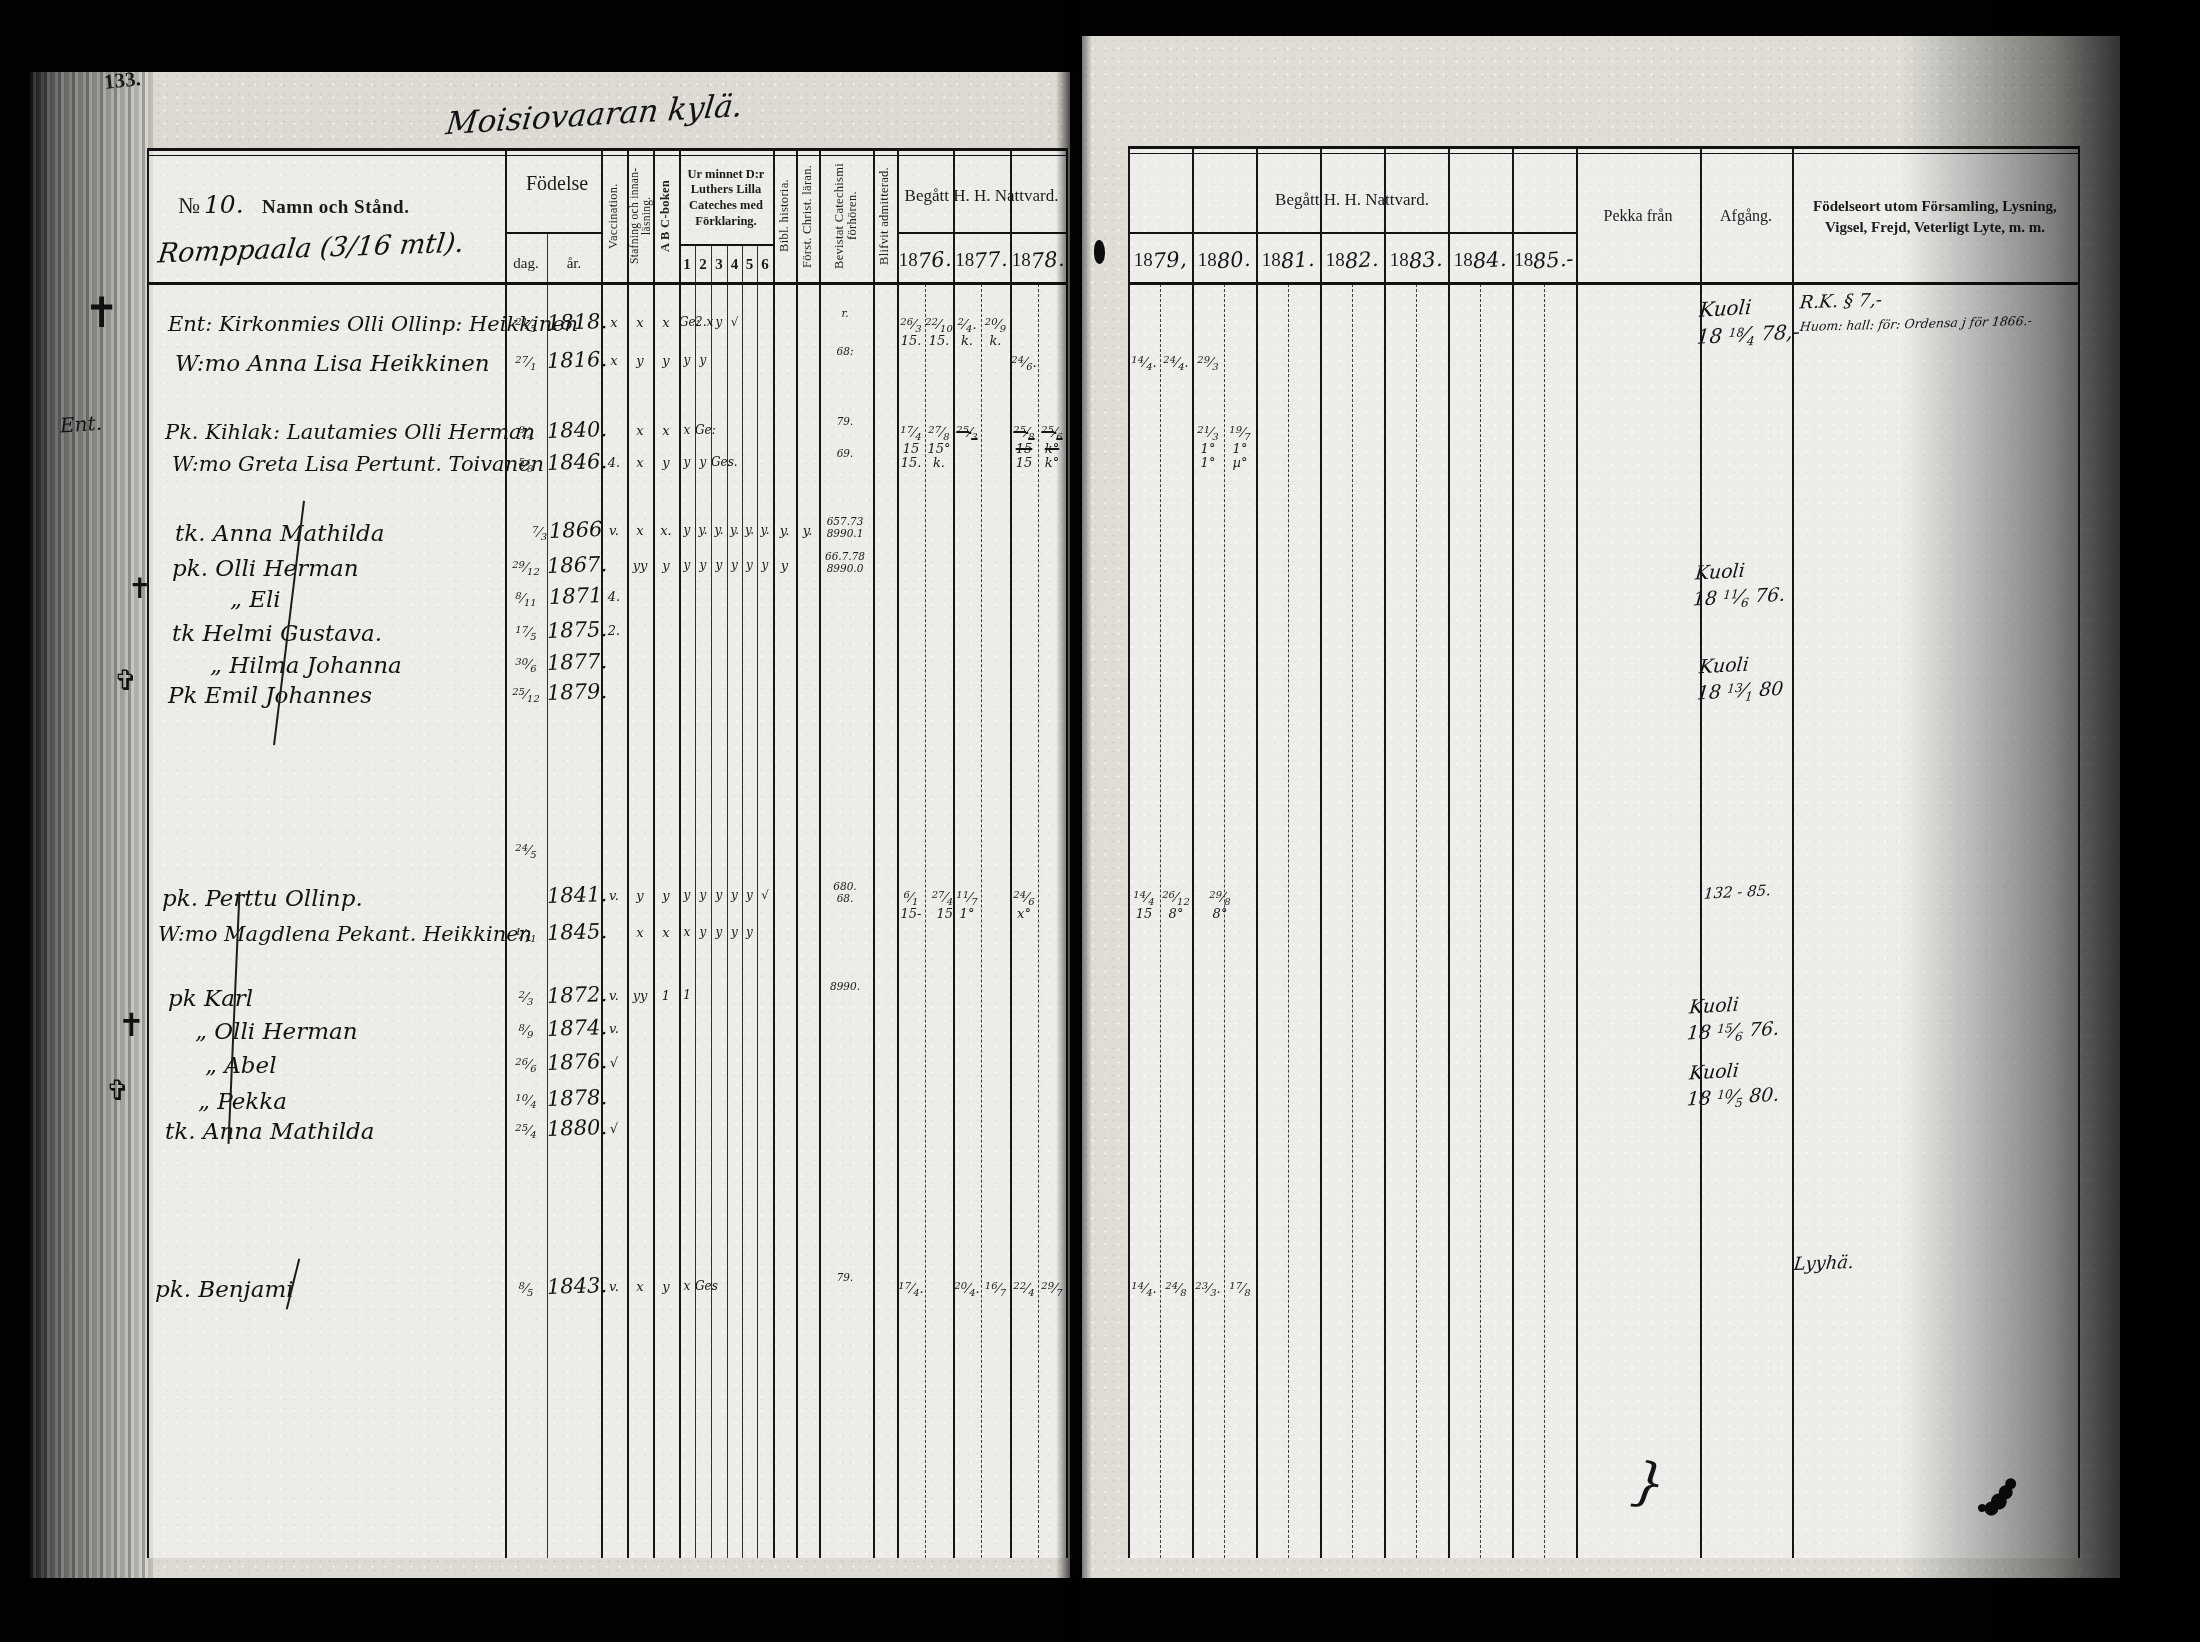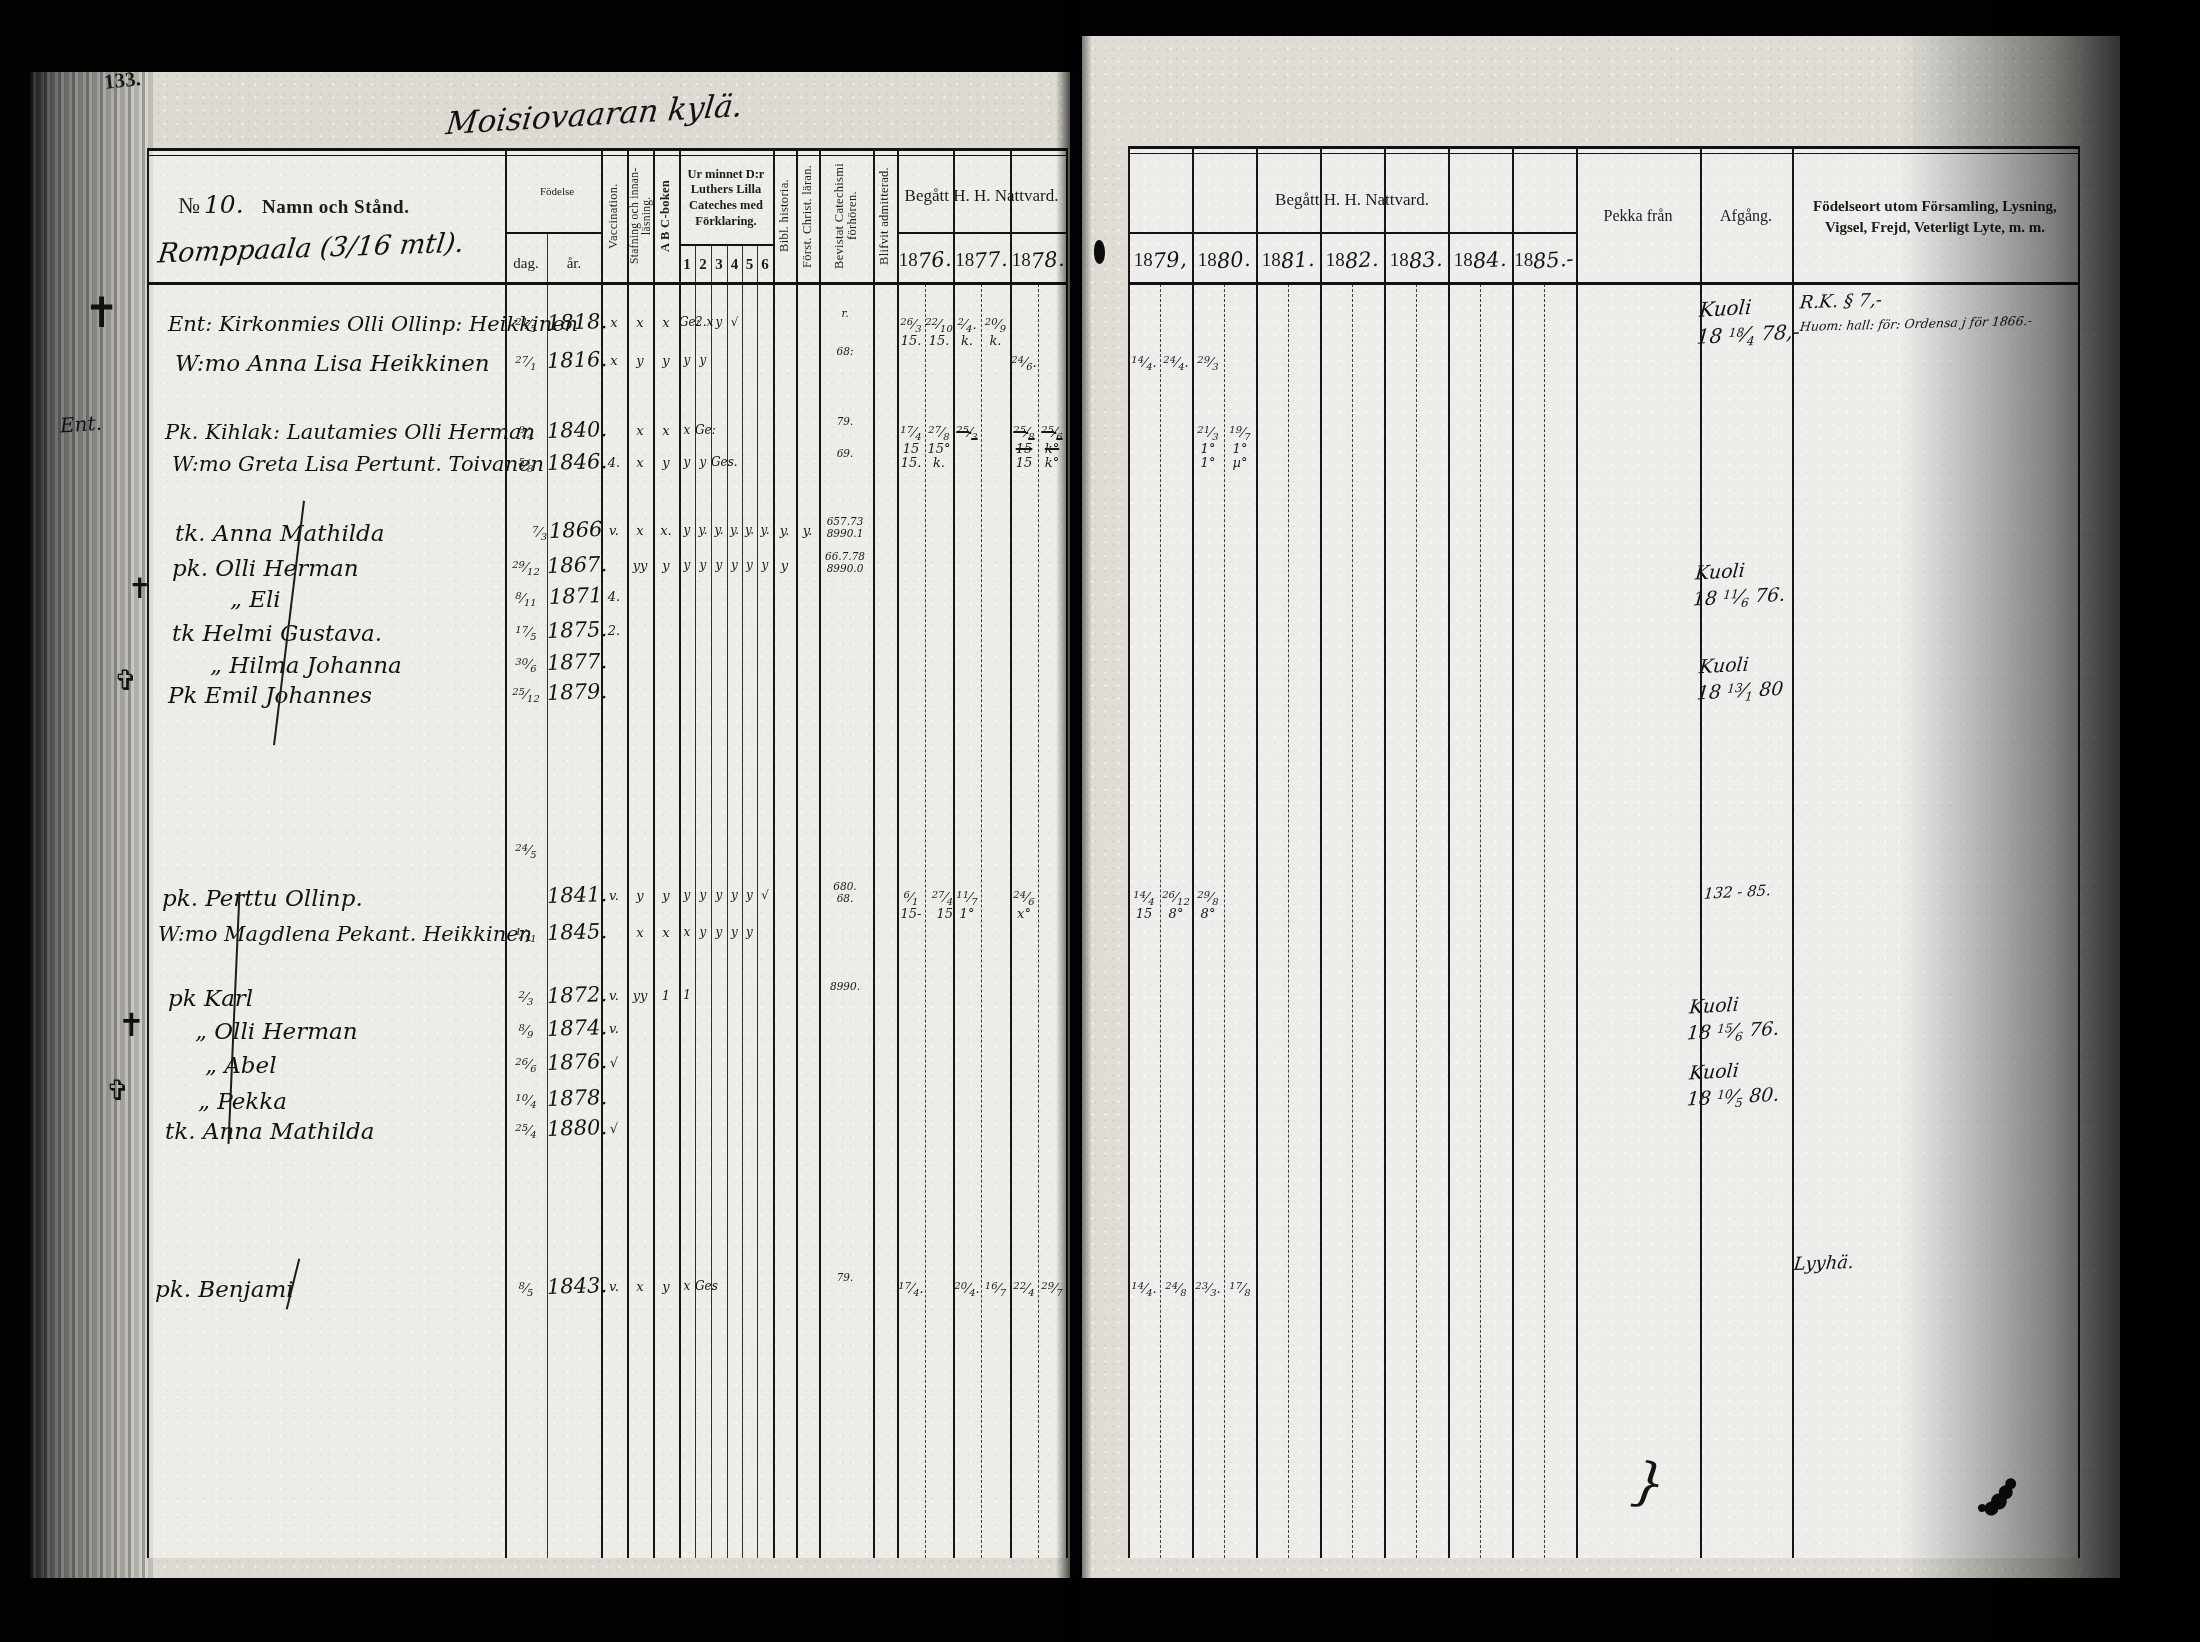--- a/index.html
+++ b/index.html
@@ -52,21 +52,21 @@
   <div class="abs prt" style="left:104px;top:68px;font-size:21px;font-weight:bold;transform:rotate(-6deg);color:#191919;">133.</div>
   <div class="abs script" style="left:446px;top:96px;font-size:31px;transform:rotate(-3.5deg) skewX(-10deg);white-space:nowrap;">Moisiovaaran kylä.</div>
 
   <div class="abs" style="left:178px;top:190px;">
     <span class="prt" style="font-size:23px;">№</span>
     <span class="script" style="font-size:25px;">10.</span>
   </div>
   <div class="abs prt" style="left:262px;top:196px;font-size:19px;font-weight:bold;letter-spacing:.5px;">Namn och Stånd.</div>
   <div class="abs script" style="left:158px;top:232px;font-size:27px;transform:rotate(-2deg) skewX(-9deg);white-space:nowrap;">Romppaala (3/16 mtl).</div>
 
-  <div class="abs ctr prt" style="left:505px;top:176px;width:104px;height:30px;font-size:11px;">Födelse</div>
+  <div class="abs ctr prt" style="left:505px;top:168px;width:104px;height:30px;font-size:20px;">Födelse</div>
   <div class="abs ctr prt" style="left:505px;top:248px;width:42px;height:30px;font-size:15px;">dag.</div>
   <div class="abs ctr prt" style="left:547px;top:248px;width:54px;height:30px;font-size:15px;">år.</div>
 
   <div class="abs rot" style="left:601px;top:152px;width:26px;height:128px;">Vaccination.</div>
   <div class="abs rot" style="left:627px;top:152px;width:26px;height:128px;font-size:11.5px;">Stafning och innan-läsning.</div>
   <div class="abs rot" style="left:653px;top:152px;width:26px;height:128px;font-weight:bold;">A B C-boken</div>
 
   <div class="abs ctr prt" style="left:681px;top:154px;width:90px;height:88px;font-size:12.5px;font-weight:bold;line-height:1.25;">Ur minnet D:r Luthers Lilla Cateches med Förklaring.</div>
 
   <div class="abs rot" style="left:773px;top:152px;width:23px;height:128px;">Bibl. historia.</div>
@@ -328,21 +328,21 @@
         <div class="mk" style="left: 727px; top: 889px; width: 15px; font-size: 12px;">y</div>
         <div class="mk" style="left: 742px; top: 889px; width: 15px; font-size: 12px;">y</div>
         <div class="mk" style="left: 757px; top: 889px; width: 16px; font-size: 12px;">√</div>
         <div class="mk" style="left: 816px; top: 881px; width: 58px; font-size: 10.5px;">680.<br>68.</div>
         <div class="mk" style="left: 897px; top: 889px; width: 28px;"><span class="fr"><span class="fn">6</span>⁄<span class="fd">1</span></span><br>15-</div>
         <div class="mk" style="left: 925px; top: 889px; width: 28px; text-align: right;"><span class="fr"><span class="fn">27</span>⁄<span class="fd">4</span></span><br>15</div>
         <div class="mk" style="left: 953px; top: 889px; width: 28px;"><span class="fr"><span class="fn">11</span>⁄<span class="fd">7</span></span><br>1°</div>
         <div class="mk" style="left: 1010px; top: 889px; width: 28px;"><span class="fr"><span class="fn">24</span>⁄<span class="fd">6</span></span><br>x°</div>
         <div class="mk" style="left: 1128px; top: 889px; width: 32px;"><span class="fr"><span class="fn">14</span>⁄<span class="fd">4</span></span><br>15</div>
         <div class="mk" style="left: 1160px; top: 889px; width: 32px;"><span class="fr"><span class="fn">26</span>⁄<span class="fd">12</span></span><br>8°</div>
-        <div class="mk" style="left: 1192px; top: 889px; width: 32px;"><span class="fr"><span class="fn">29</span>⁄<span class="fd">8</span></span><br>8°</div>
+        <div class="mk" style="left: 1192px; top: 889px; width: 32px; padding-left: 12px;"><span class="fr"><span class="fn">29</span>⁄<span class="fd">8</span></span><br>8°</div>
         <div class="abs script" style="left: 1704px; top: 882px; font-size: 15px; line-height: 1.35; transform: rotate(-3deg) skewX(-8deg); white-space: nowrap;">132 - 85.</div>
       </div>
       <div style="">
         <div class="abs" style="left: 158px; top: 922px;"><span class="hw" style="font-size:21px;">W:mo Magdlena Pekant. Heikkinen</span></div>
         <div class="mk" style="left: 505px; top: 926px; width: 42px; font-size: 13px;"><span class="fr"><span class="fn">1</span>⁄<span class="fd">11</span></span></div>
         <div class="abs" style="left: 547px; top: 920px; width: 58px; text-align: center;"><span class="yr" style="display:inline-block;">1845.</span></div>
         <div class="mk" style="left: 627px; top: 926px; width: 26px;">x</div>
         <div class="mk" style="left: 653px; top: 926px; width: 26px;">x</div>
         <div class="mk" style="left: 679px; top: 926px; width: 16px; font-size: 12px;">x</div>
         <div class="mk" style="left: 695px; top: 926px; width: 16px; font-size: 12px;">y</div>

